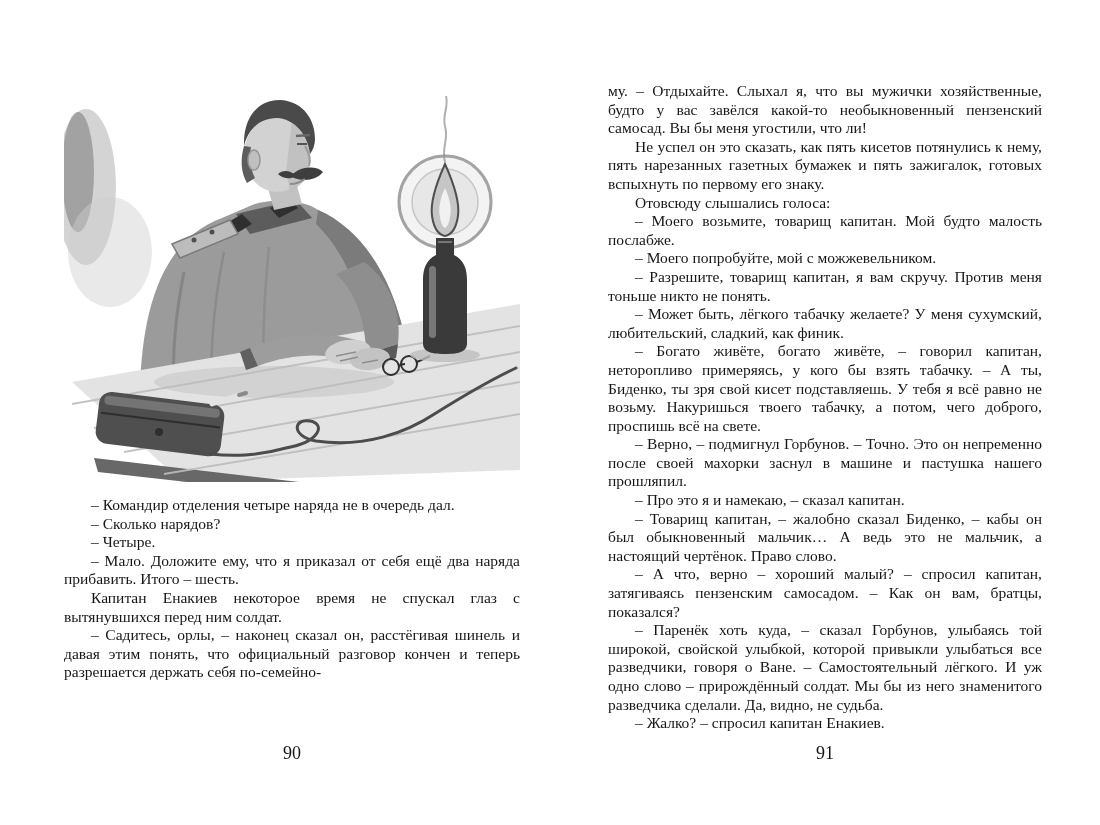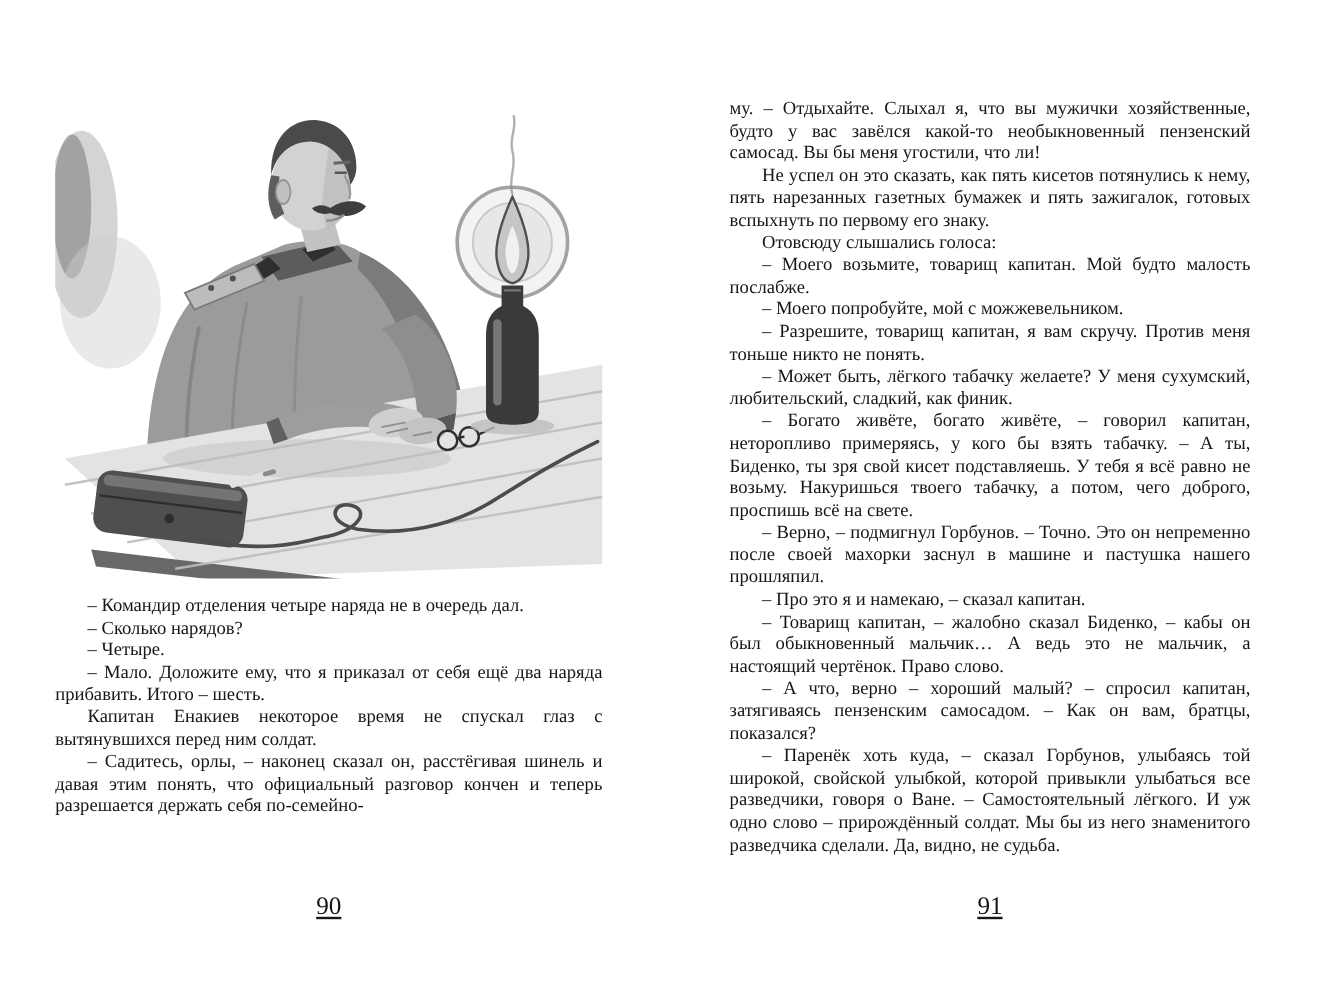--- a/index.html
+++ b/index.html
@@ -4,36 +4,36 @@
 <style>
   html, body { margin: 0; padding: 0; }
   body {
     width: 1100px; height: 825px; overflow: hidden;
     background: #ffffff;
     font-family: "Liberation Serif", serif;
     color: #161616;
   }
   .spread { position: absolute; inset: 0; }
   .page { position: absolute; top: 0; height: 825px; }
-  .page-left  { left: 46px;  width: 456px; }
+  .page-left  { left: 64px;  width: 456px; }
   .page-right { left: 608px; width: 434px; }
   .illo { margin-top: 52px; width: 456px; height: 430px; }
   .illo svg { display: block; }
   .text {
     font-size: 15.5px;
     line-height: 18.6px;
     text-align: justify;
   }
   .page-left  .text { margin-top: 14px; }
   .page-right .text { margin-top: 82px; }
   .para { margin: 0; }
   .para.indent { text-indent: 27px; }
   .pageno {
     position: absolute; top: 743px; left: 0; width: 100%;
-    text-align: center; font-size: 21px; text-decoration: underline;
+    text-align: center; font-size: 18px;
   }
 </style>
 </head>
 <body>
 
 <div class="spread">
 
   <div class="page page-left">
 
     <div class="illo">
@@ -144,17 +144,18 @@
         <p class="para indent">– Моего возьмите, товарищ капитан. Мой будто малость послабже.</p>
         <p class="para indent">– Моего попробуйте, мой с можжевельником.</p>
         <p class="para indent">– Разрешите, товарищ капитан, я вам скручу. Против меня тоньше никто не понять.</p>
         <p class="para indent">– Может быть, лёгкого табачку желаете? У меня сухумский, любительский, сладкий, как финик.</p>
         <p class="para indent">– Богато живёте, богато живёте, – говорил капитан, неторопливо примеряясь, у кого бы взять табачку. – А ты, Биденко, ты зря свой кисет подставляешь. У тебя я всё равно не возьму. Накуришься твоего табачку, а потом, чего доброго, проспишь всё на свете.</p>
         <p class="para indent">– Верно, – подмигнул Горбунов. – Точно. Это он непременно после своей махорки заснул в машине и пастушка нашего прошляпил.</p>
         <p class="para indent">– Про это я и намекаю, – сказал капитан.</p>
         <p class="para indent">– Товарищ капитан, – жалобно сказал Биденко, – кабы он был обыкновенный мальчик… А ведь это не мальчик, а настоящий чертёнок. Право слово.</p>
         <p class="para indent">– А что, верно – хороший малый? – спросил капитан, затягиваясь пензенским самосадом. – Как он вам, братцы, показался?</p>
         <p class="para indent">– Паренёк хоть куда, – сказал Горбунов, улыбаясь той широкой, свойской улыбкой, которой привыкли улыбаться все разведчики, говоря о Ване. – Самостоятельный лёгкого. И уж одно слово – прирождённый солдат. Мы бы из него знаменитого разведчика сделали. Да, видно, не судьба.</p>
+        <p class="para indent">– Жалко? – спросил капитан Енакиев.</p>
       </div>
     <div class="pageno">91</div>
   </div>
 
 </div>
 
 </body></html>

